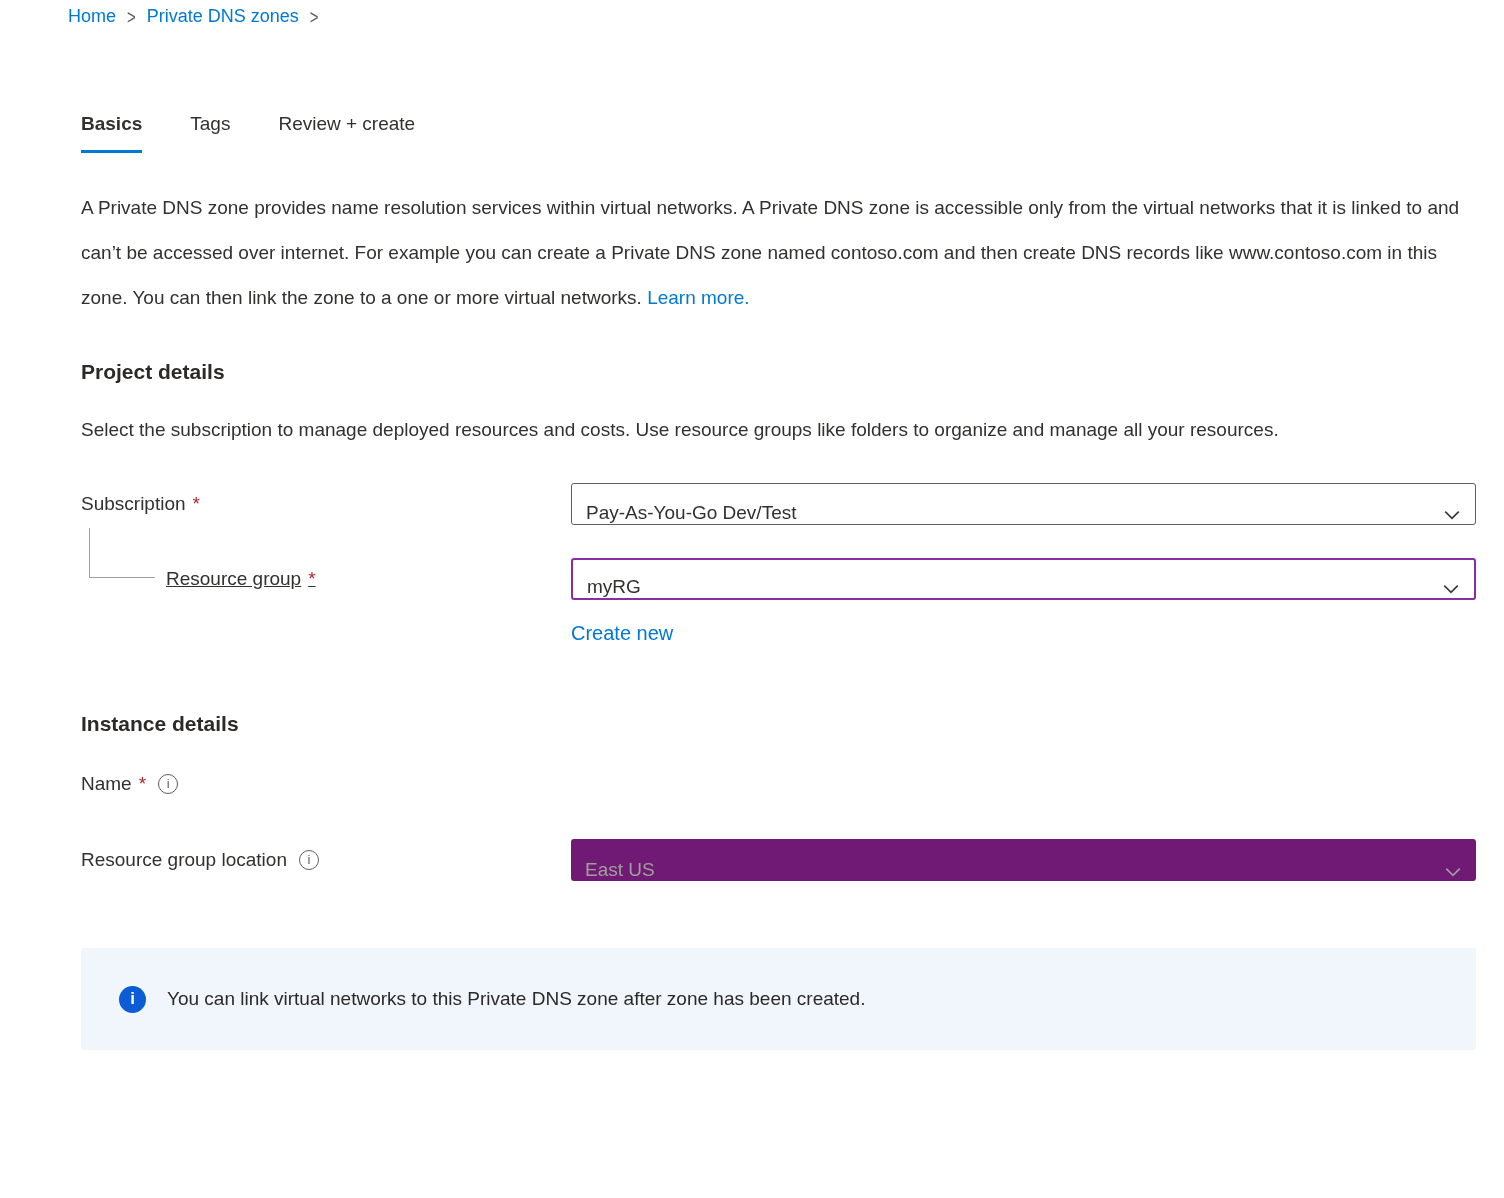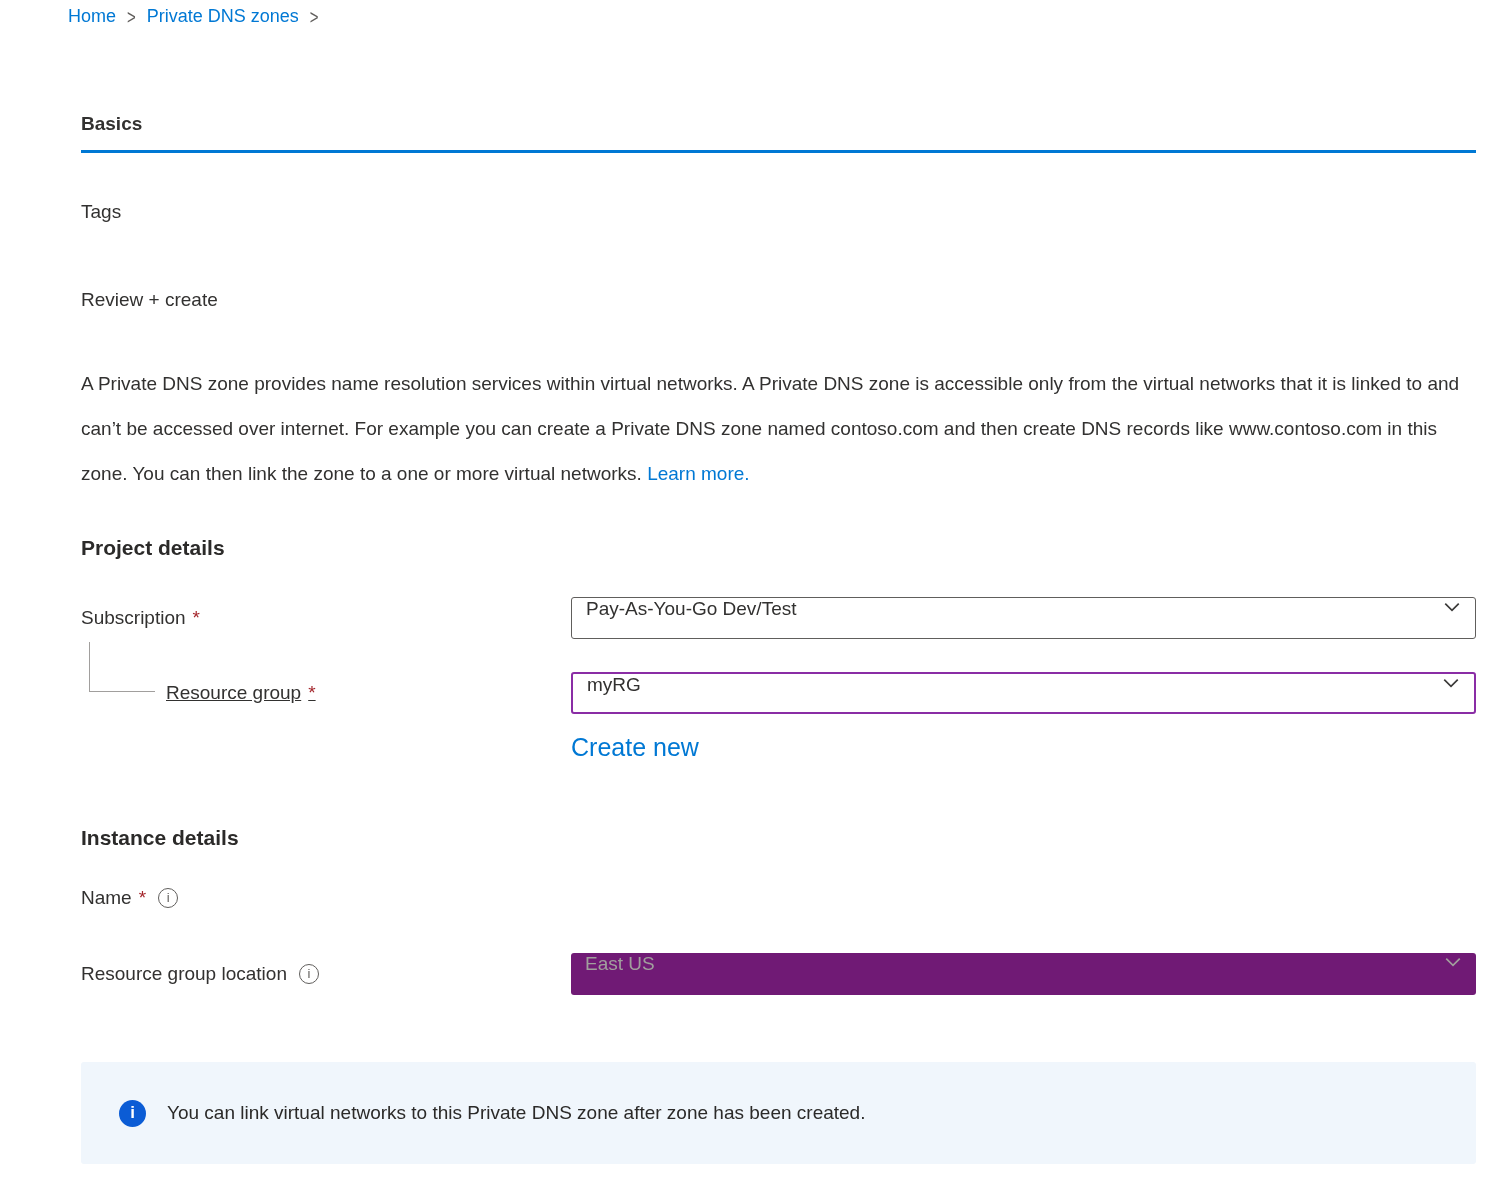--- a/index.html
+++ b/index.html
@@ -16,21 +16,21 @@
   .breadcrumb { margin-left: -13px; display: flex; align-items: center; gap: 11px; font-size: 18px; }
   .crumb { color: #0078d4; text-decoration: none; cursor: pointer; }
   .crumb-sep { color: #605e5c; font-size: 15px; transform: scaleY(1.3); display: inline-block; }
 
   
   .title-row { margin: 22px 0 0 -13px; display: flex; align-items: center; gap: 60px; }
   .page-title { margin: 0; font-size: 39px; font-weight: 700; color: #1b1a19; letter-spacing: -0.5px; }
   .more-menu { color: #323130; font-size: 22px; letter-spacing: 3px; cursor: pointer; line-height: 1; padding-top: 10px; }
 
   
-  .tabs { margin-top: 86px; display: flex; gap: 48px; flex-direction: column; }
+  .tabs { margin-top: 86px; display: flex; gap: 48px; }
   .tab { padding-bottom: 15px; cursor: pointer; color: #323130; border-bottom: 3px solid transparent; }
   .tab.active { border-bottom-color: #0078d4; }
   .tab.active .tab-label { font-weight: 700; }
 
   
   .intro { margin-top: 32px; line-height: 45px; max-width: 1424px; }
   .link { color: #0078d4; text-decoration: none; cursor: pointer; }
 
   
   .section-heading { margin: 0; font-size: 21px; font-weight: 700; color: #2b2a29; }
@@ -52,27 +52,27 @@
     display: inline-flex; align-items: center; justify-content: center;
     flex: none; cursor: default;
   }
   .connector {
     position: absolute; left: 8px; top: 47px; width: 66px; height: 50px;
     border-left: 1px solid #a19f9d; border-bottom: 1px solid #a19f9d;
   }
 
   .field {
     height: 42px; border-radius: 3px; padding: 0 14px;
-    display: flex; align-items: flex-start; font-size: 19px; background: #ffffff;
+    display: flex; align-items: flex-end; font-size: 19px; background: #ffffff;
   }
   .select { border: 1px solid #605e5c; justify-content: space-between; cursor: pointer; }
   .select.dirty { border: 2px solid #8a2da5; }
   .chev { flex: none; display: inline-flex; margin-left: 12px; }
   .create-new-row { margin-top: 10px; }
-  .create-new { font-size: 25px; }
+  .create-new { font-size: 20px; }
 
   .instance-heading { margin-top: 56px; }
   .text-input { border: 2px solid #0078d4; cursor: text; }
   .caret { width: 1.5px; height: 25px; background: #1b1a19; margin-left: 1px; flex: none; }
   .spacer { flex: 1; }
   .field.disabled { background: #701a75; border: none; color: #a19f9d; justify-content: space-between; cursor: default; }
 
   
   .banner {
     margin-top: 66px; height: 102px; background: #f0f6fc; border-radius: 3px;
@@ -108,20 +108,21 @@
     <div class="tab">
       <span class="tab-label">Review + create</span>
     </div>
   </div>
 
   <p class="intro"><span>A Private DNS zone provides name resolution services within virtual networks. A Private DNS zone is accessible only from the virtual networks that it is linked to and can’t be accessed over internet. For example you can create a Private DNS zone named contoso.com and then create DNS records like www.contoso.com in this zone. You can then link the zone to a one or more virtual networks.</span>
     <a class="link">Learn more.</a>
   </p>
 
   <h2 class="section-heading project-heading">Project details</h2>
+  <p class="section-desc">Select the subscription to manage deployed resources and costs. Use resource groups like folders to organize and manage all your resources.</p>
 
   <div class="form">
     <div class="connector"></div>
 
     <div class="form-row mb30">
       <div class="field-label">
         <span>Subscription</span>
         <span class="req">*</span>
       </div>
       <div class="field select">

